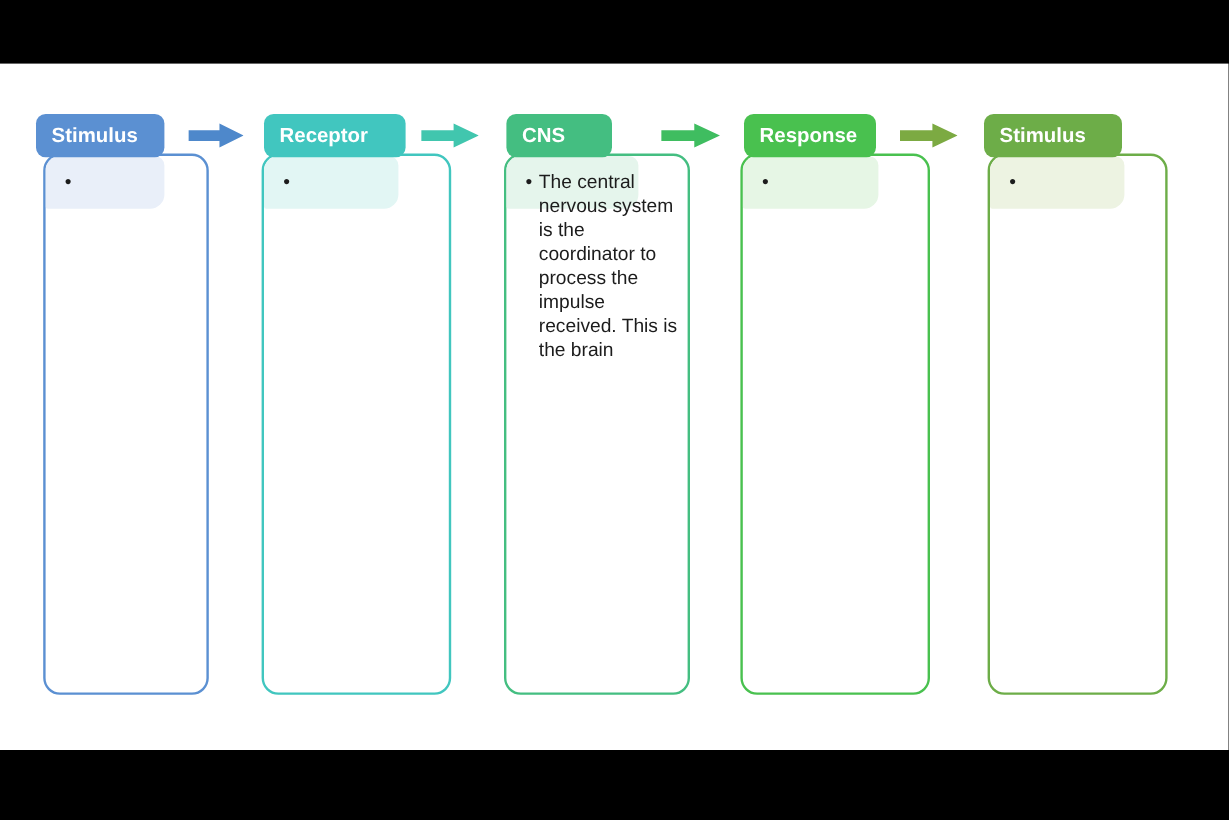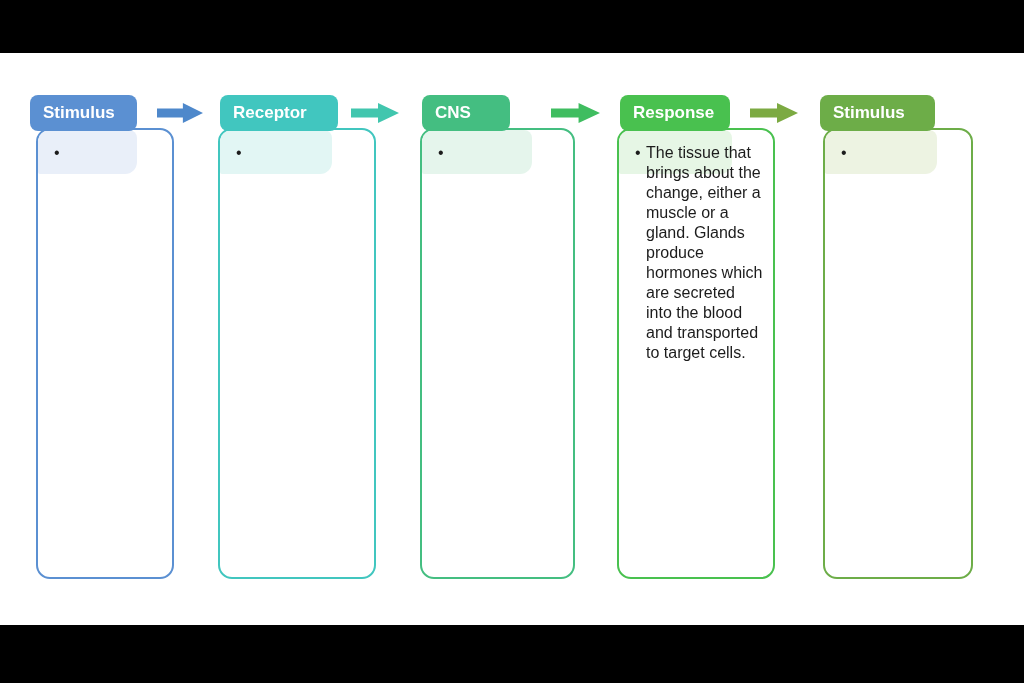--- a/index.html
+++ b/index.html
@@ -92,37 +92,37 @@
     </svg>
 
     <section class="col c2" style="--accent: #44be81; --tint: #e5f5ec;">
       <div class="header">
         <span>CNS</span>
       </div>
       <div class="box">
         <div class="tint"></div>
         <div class="body">
           <span class="bullet">•</span>
+          <span class="text">The central nervous system is the coordinator to process the impulse received. This is the brain</span>
         </div>
       </div>
     </section>
 
     <svg class="arrow a2" viewBox="0 0 48 24" preserveAspectRatio="none" style="--arrow: #3fbd60;">
       <polygon points="0,7.5 27,7.5 27,2 48,12 27,22 27,16.5 0,16.5"></polygon>
     </svg>
 
     <section class="col c3" style="--accent: #49c14f; --tint: #e6f6e5;">
       <div class="header">
         <span>Response</span>
       </div>
       <div class="box">
         <div class="tint"></div>
         <div class="body">
           <span class="bullet">•</span>
-          <span class="text">The tissue that brings about the change, either a muscle or a gland. Glands produce hormones which are secreted into the blood and transported to target cells.</span>
         </div>
       </div>
     </section>
 
     <svg class="arrow a3" viewBox="0 0 48 24" preserveAspectRatio="none" style="--arrow: #7caa42;">
       <polygon points="0,7.5 27,7.5 27,2 48,12 27,22 27,16.5 0,16.5"></polygon>
     </svg>
 
     <section class="col c4" style="--accent: #6dad48; --tint: #edf3e2;">
       <div class="header">

